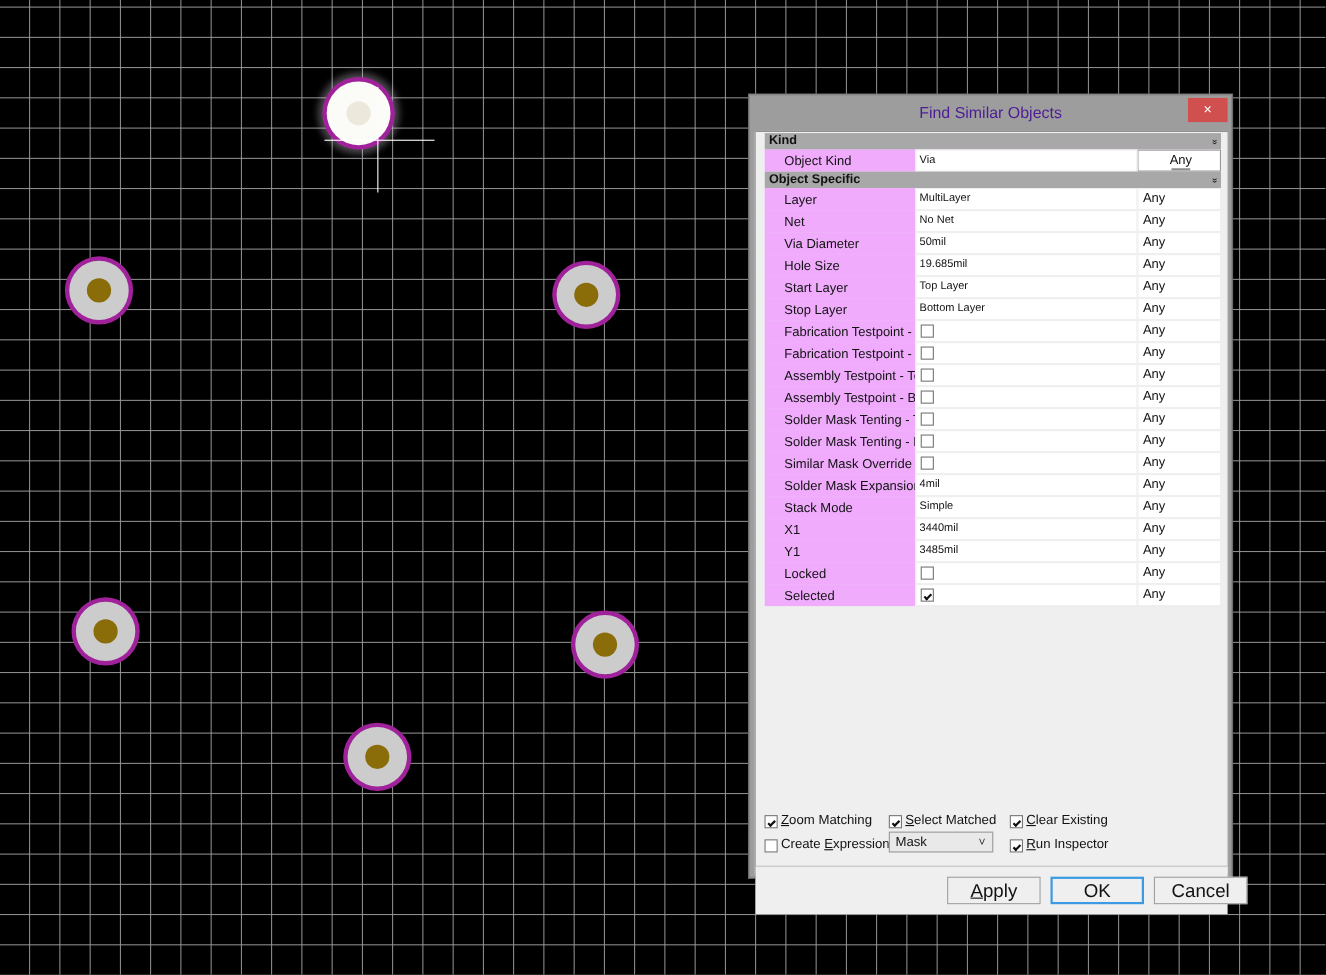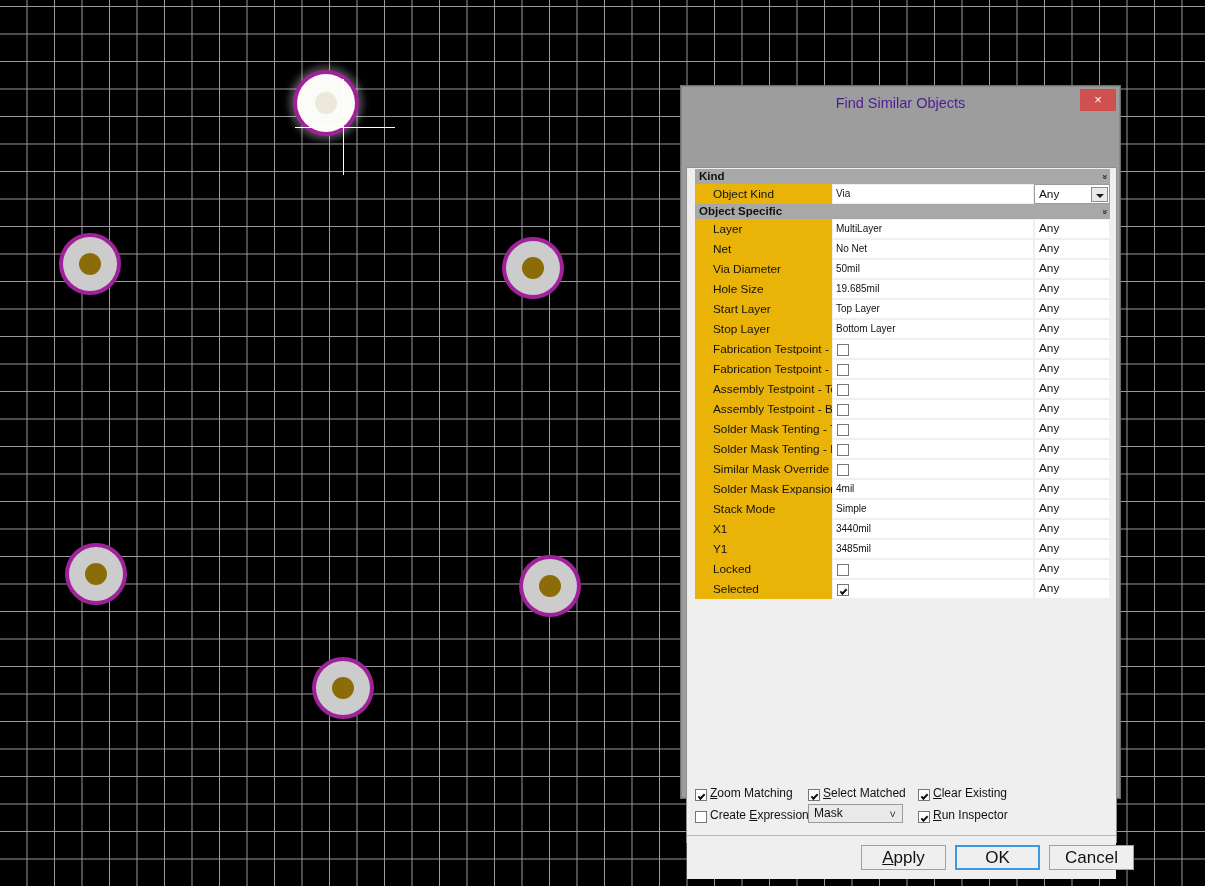--- a/index.html
+++ b/index.html
@@ -62,56 +62,56 @@
     position:absolute;right:3px;top:2px;width:36px;height:22px;
     background:#d04f4f;color:#fff;font-size:13px;
     line-height:22px;text-align:center;cursor:pointer;
   }
 
   #dialog-body{
     position:absolute;left:4px;top:32px;width:431px;height:676px;
     background:#efefef;
     border:1px solid #8f8f8f;
     box-sizing:border-box;
-    margin-top:48px;
   }
 
   
   #prop-grid{
     position:absolute;left:8px;top:1px;width:415px;height:490px;
     overflow:hidden;
   }
   .sect-header{
     position:relative;height:15px;background:#a8a8a8;
     font-size:11.5px;font-weight:bold;color:#111;
     line-height:15px;padding-left:4px;box-sizing:border-box;
   }
   .sect-chev{
     position:absolute;right:4px;top:0;height:15px;line-height:14px;
     font-size:9px;color:#222;letter-spacing:-1px;
   }
   .prow{
     position:relative;height:20px;display:flex;align-items:stretch;
-    background:#eab308;
+    background:#f0abfc;
   }
   .prow .lbl{
     width:137px;min-width:137px;overflow:hidden;white-space:nowrap;
     font-size:11.8px;color:#111;line-height:20px;padding-left:18px;
     box-sizing:border-box;
   }
   .prow .val{
     flex:1;background:#ffffff;border:1px solid #efefef;
     font-size:10px;color:#111;line-height:17px;padding-left:3px;
     box-sizing:border-box;overflow:hidden;white-space:nowrap;
     position:relative;
   }
   .prow .cond{
     width:76px;min-width:76px;background:#ffffff;border:1px solid #efefef;
     font-size:11.8px;color:#111;line-height:17px;padding-left:4px;
     box-sizing:border-box;
+    flex-direction:column;
   }
   .prow.kindrow .cond{
     background:#ffffff;border:1px solid #9a9a9a;
     display:flex;align-items:center;justify-content:space-between;
     padding-right:1px;line-height:16px;
   }
   .drop-btn{
     width:17px;height:15px;background:#e9e9e9;border:1px solid #8d8d8d;
     box-sizing:border-box;position:relative;
   }

